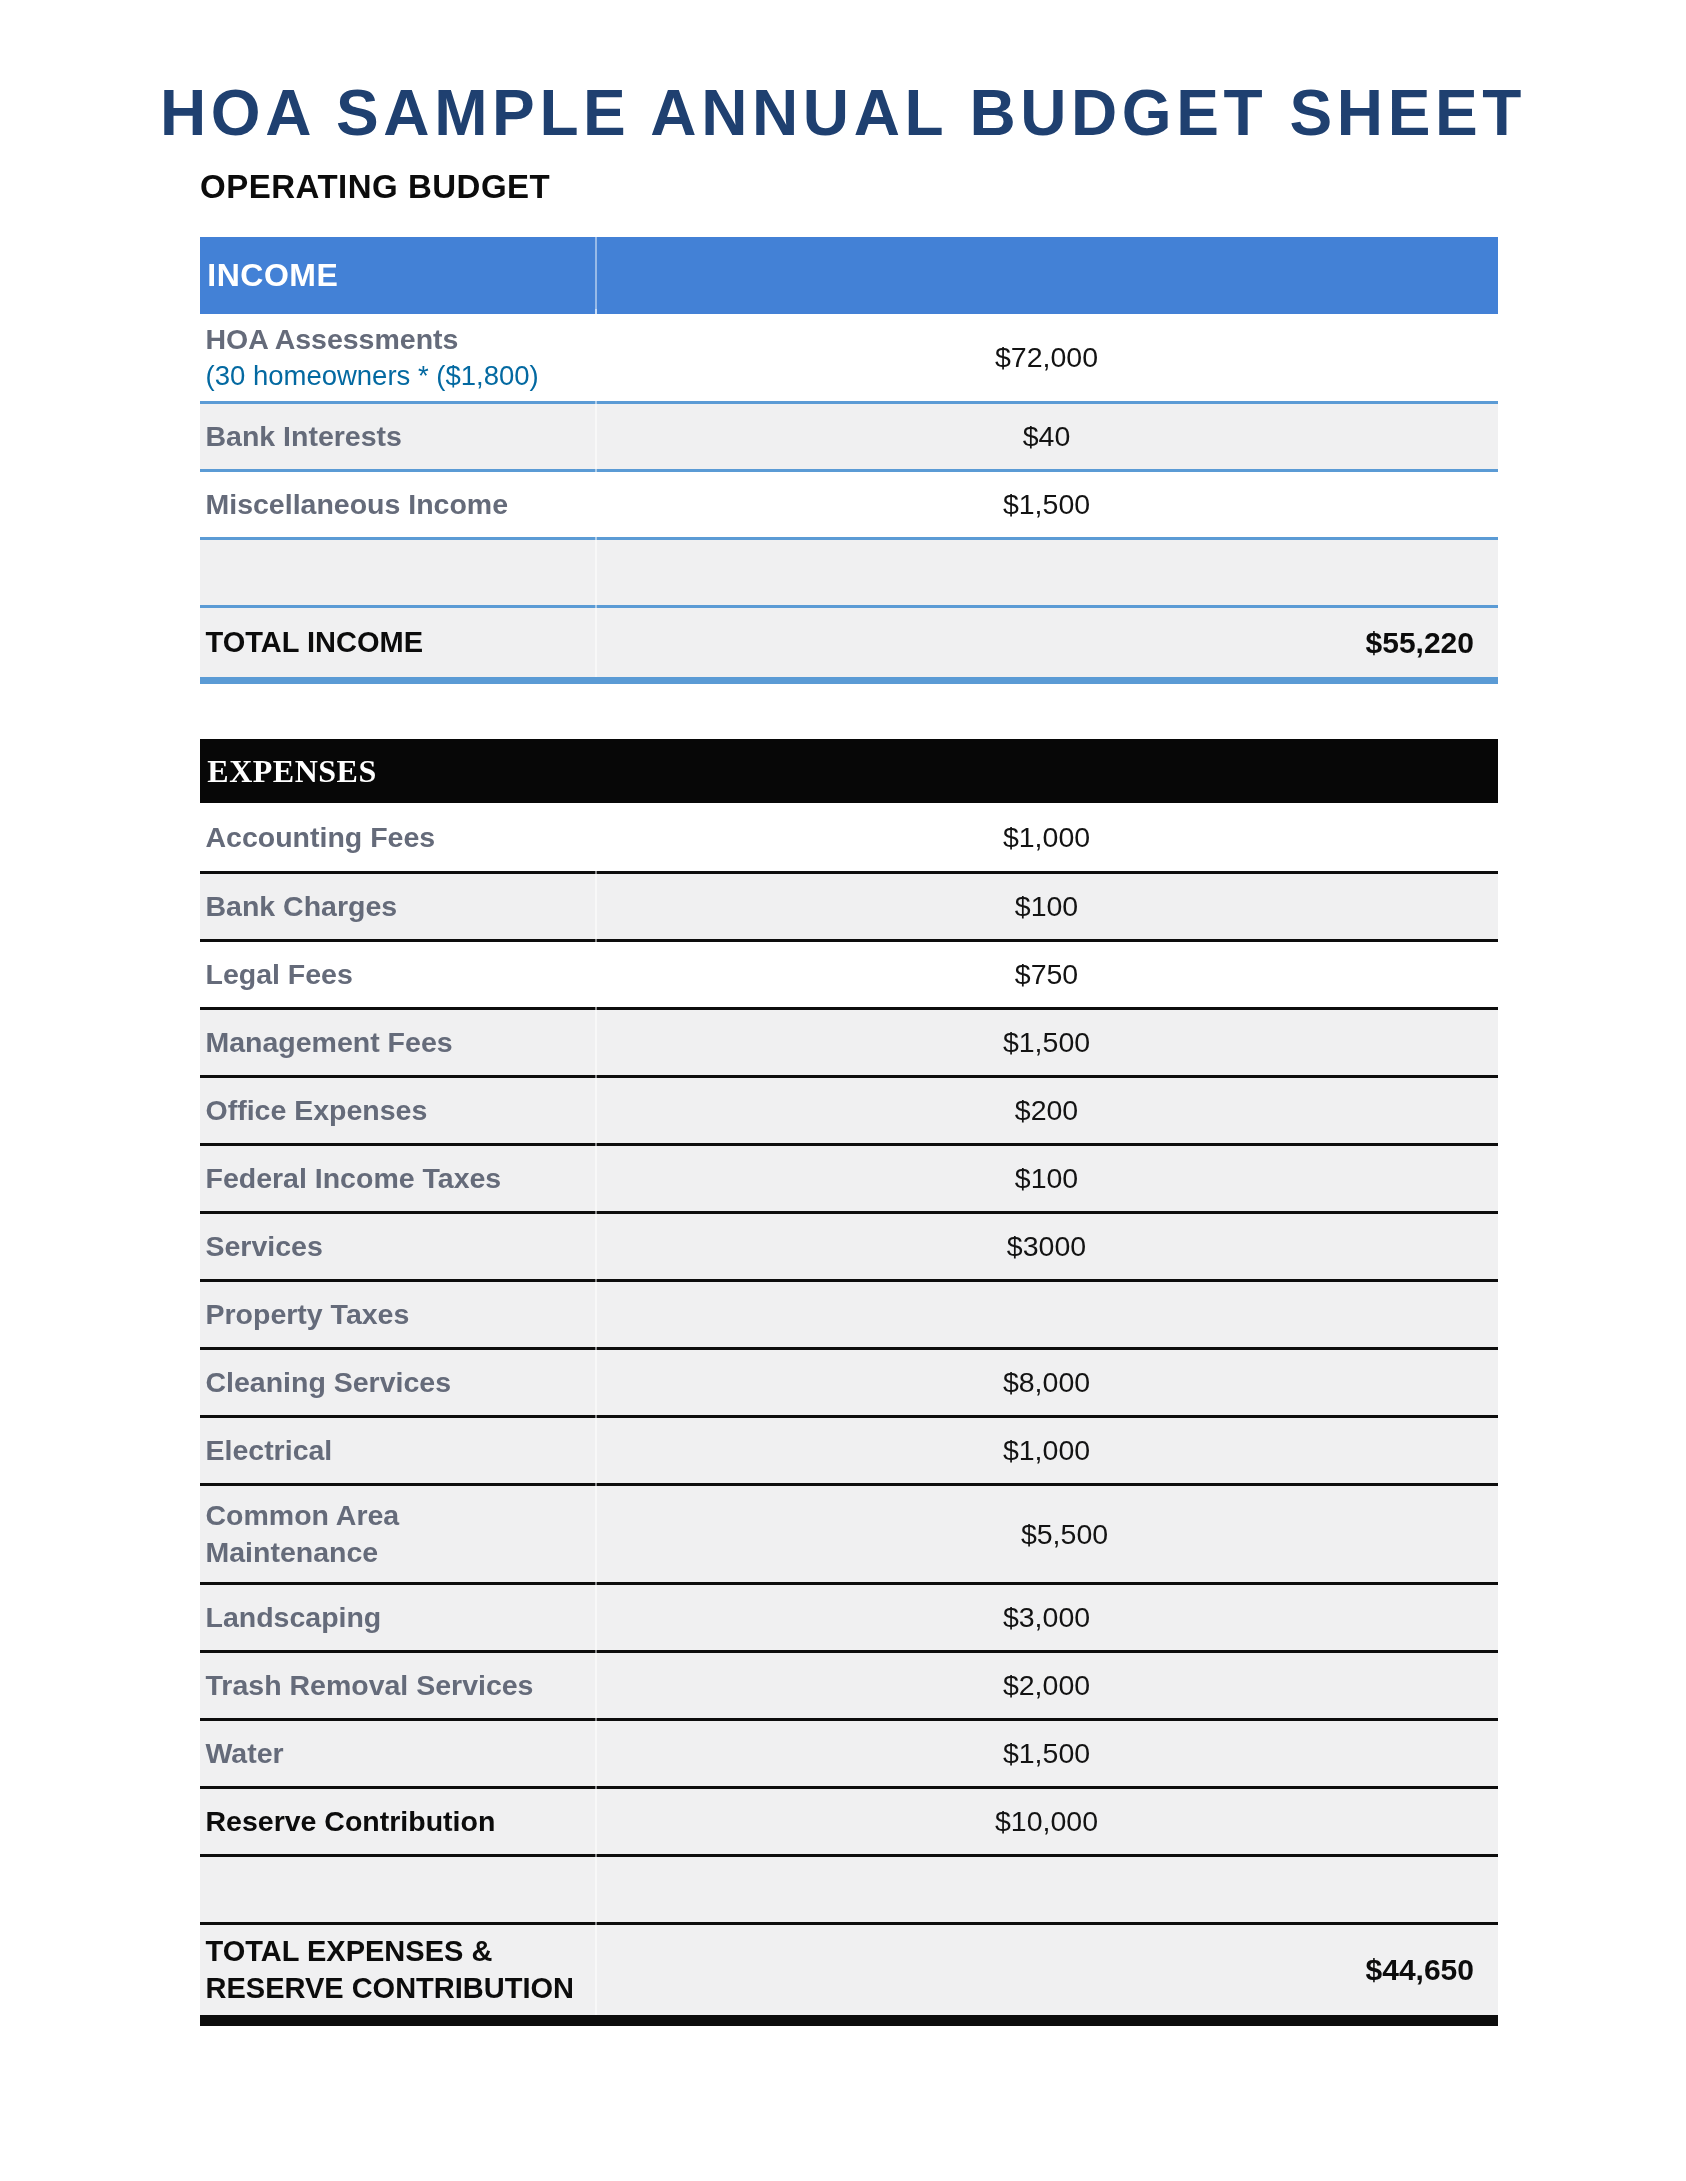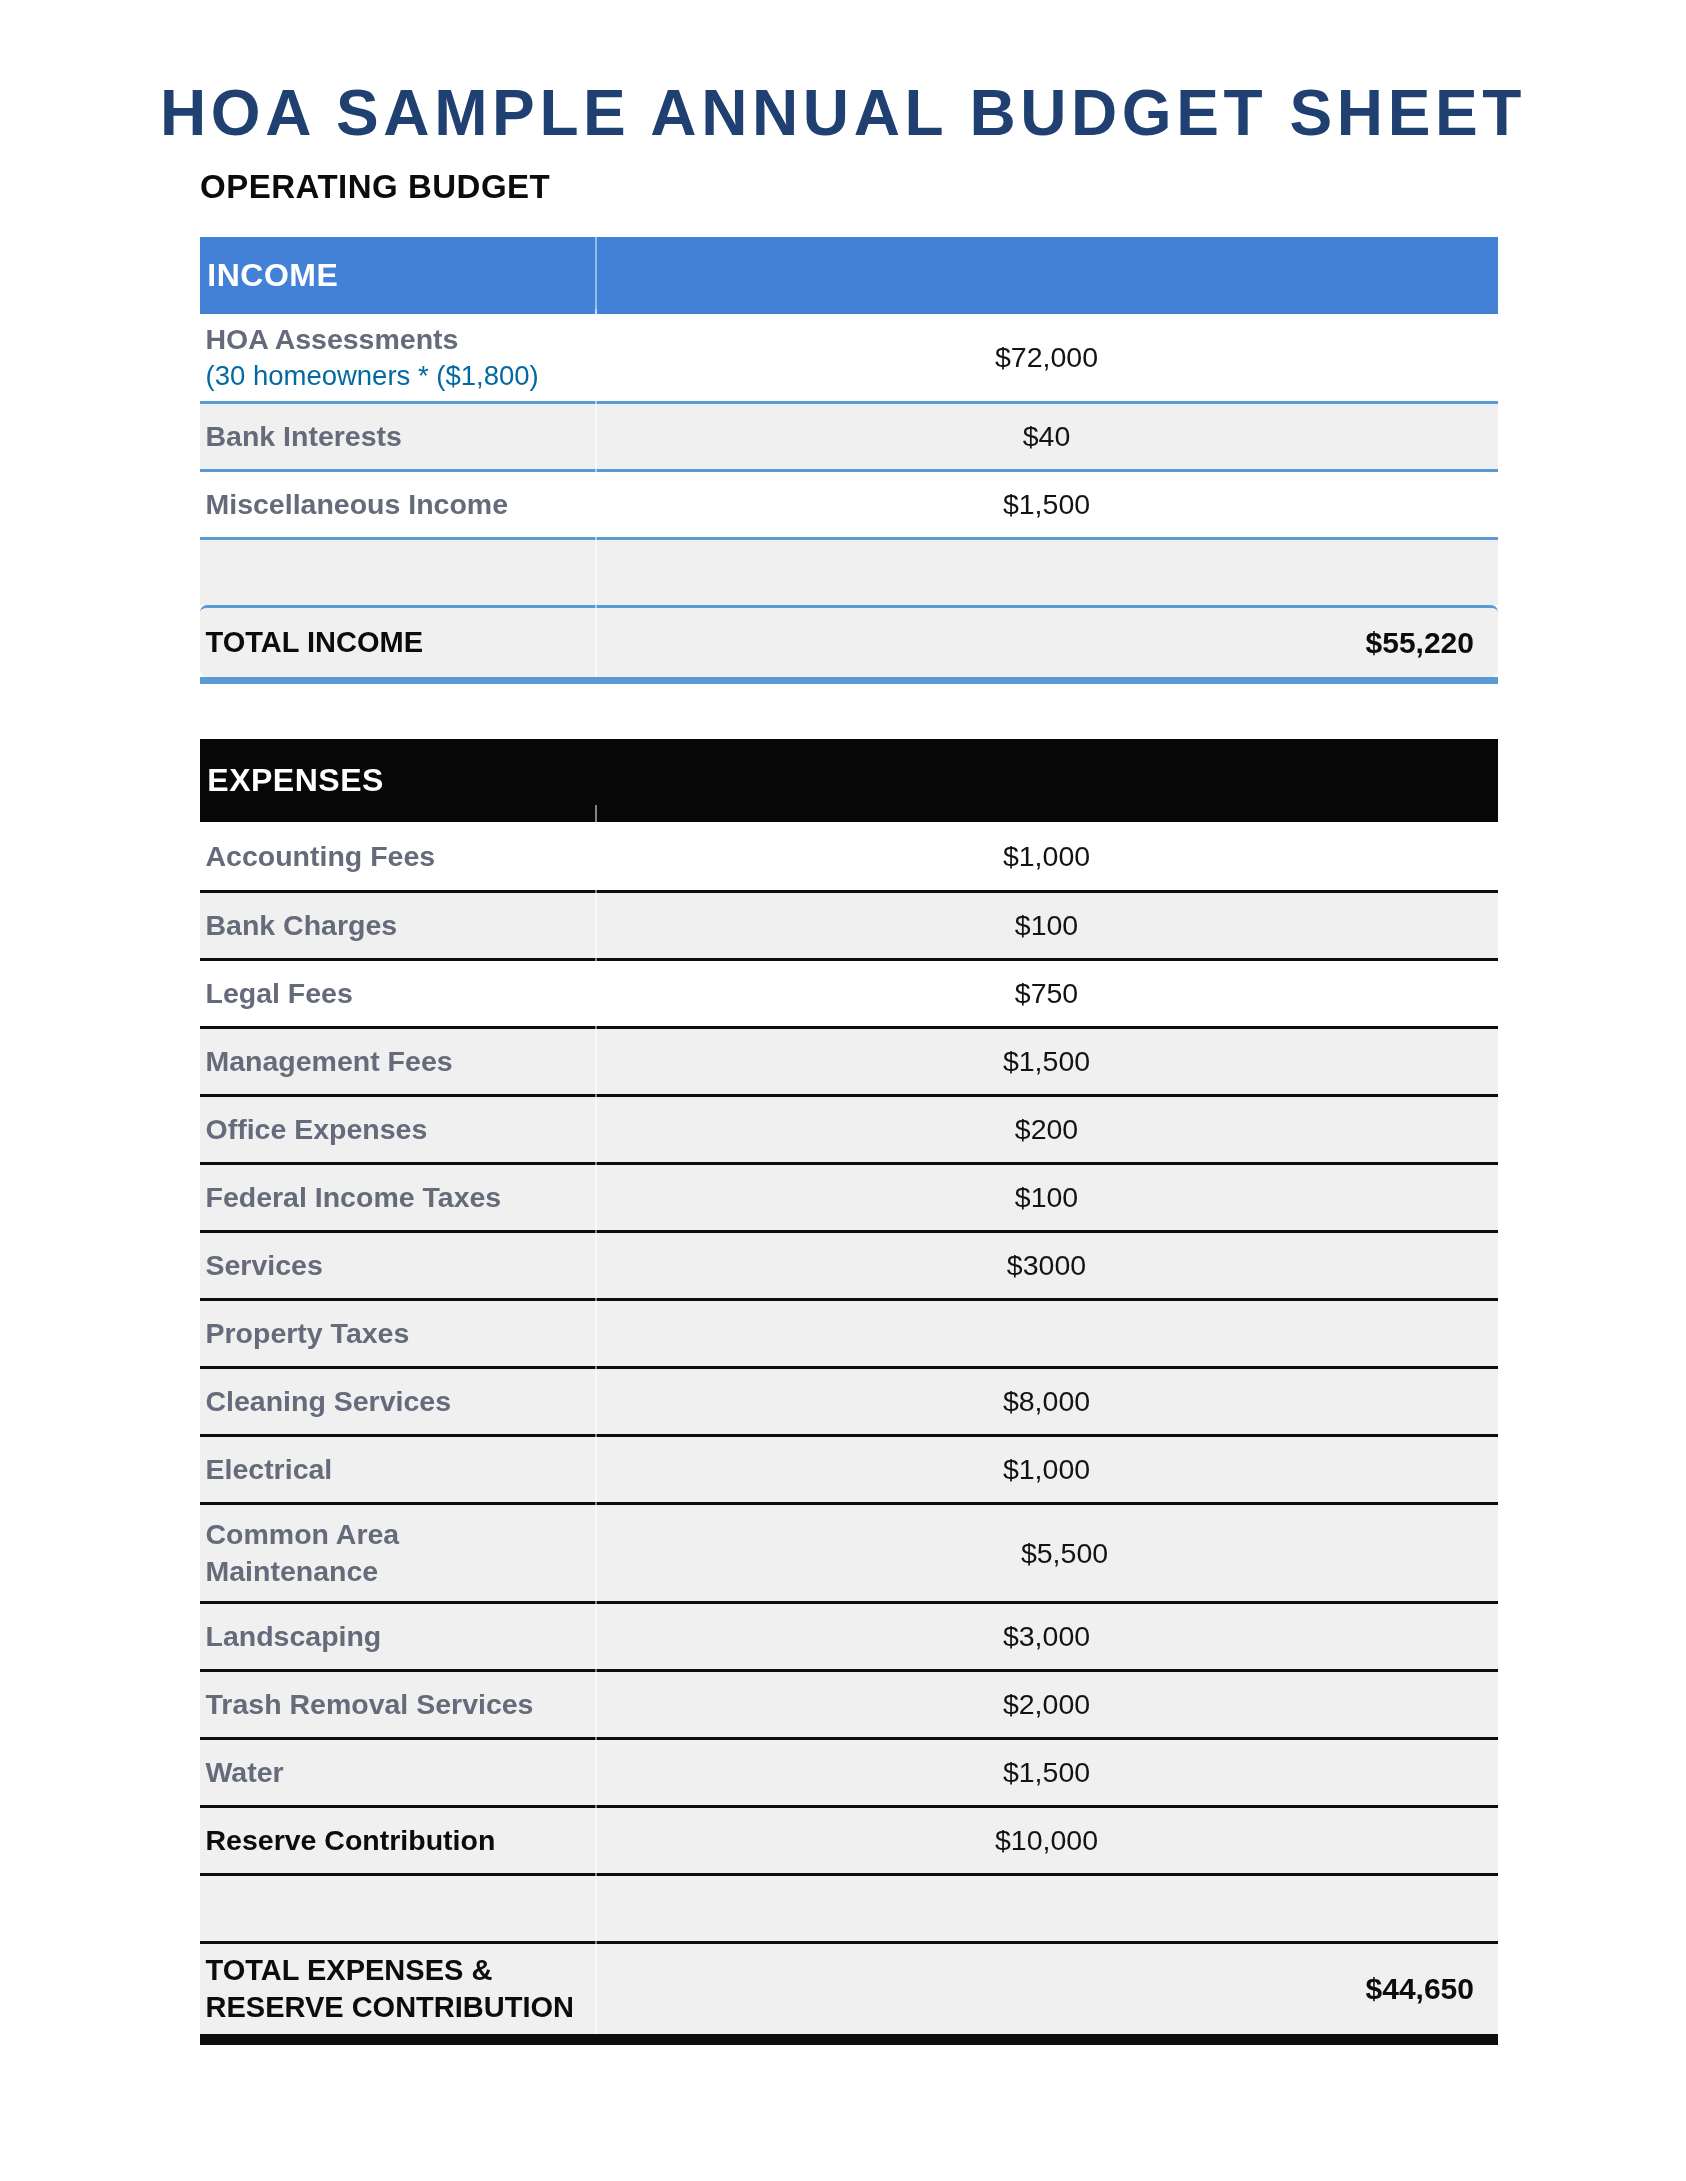--- a/index.html
+++ b/index.html
@@ -54,22 +54,23 @@
   .thead{
     display:flex;
     align-items:center;
     position:relative;
   }
   .income-tbl .thead{
     height:77px;
     background:var(--income-header-bg);
   }
   .expenses-tbl .thead{
-    height:83px;
+    height:64px;
     background:var(--expenses-header-bg);
+    font-family:Liberation Serif, serif;
   }
   .thead .head-label{
     padding-left:7.3px;
     font-size:32px;
     font-weight:bold;
     color:var(--header-text);
     letter-spacing:0.5px;
   }
   .head-divider{
     position:absolute;
@@ -92,21 +93,21 @@
     display:flex;
     align-items:center;
     min-height:68px;
     background:#ffffff;
   }
   .income-tbl .row + .row{border-top:3.7px solid var(--income-border);}
   .expenses-tbl .row + .row{border-top:3.7px solid var(--expenses-border);}
   .row.g{background:var(--alt-row-bg);}
   .row.hoa{min-height:84px;}
   .row.tall{min-height:99px;gap:36px;}
-  .row.total{min-height:72px;border-radius:7px;}
+  .row.total{min-height:72px;}
   .row.total-exp{min-height:84px;}
   .lbl{
     flex:0 0 395px;
     padding:7.3px 0 7.3px 5.5px;
     font-size:28.5px;
     font-weight:bold;
     color:var(--label-text);
     line-height:1.3;
   }
   .lbl .sub{

